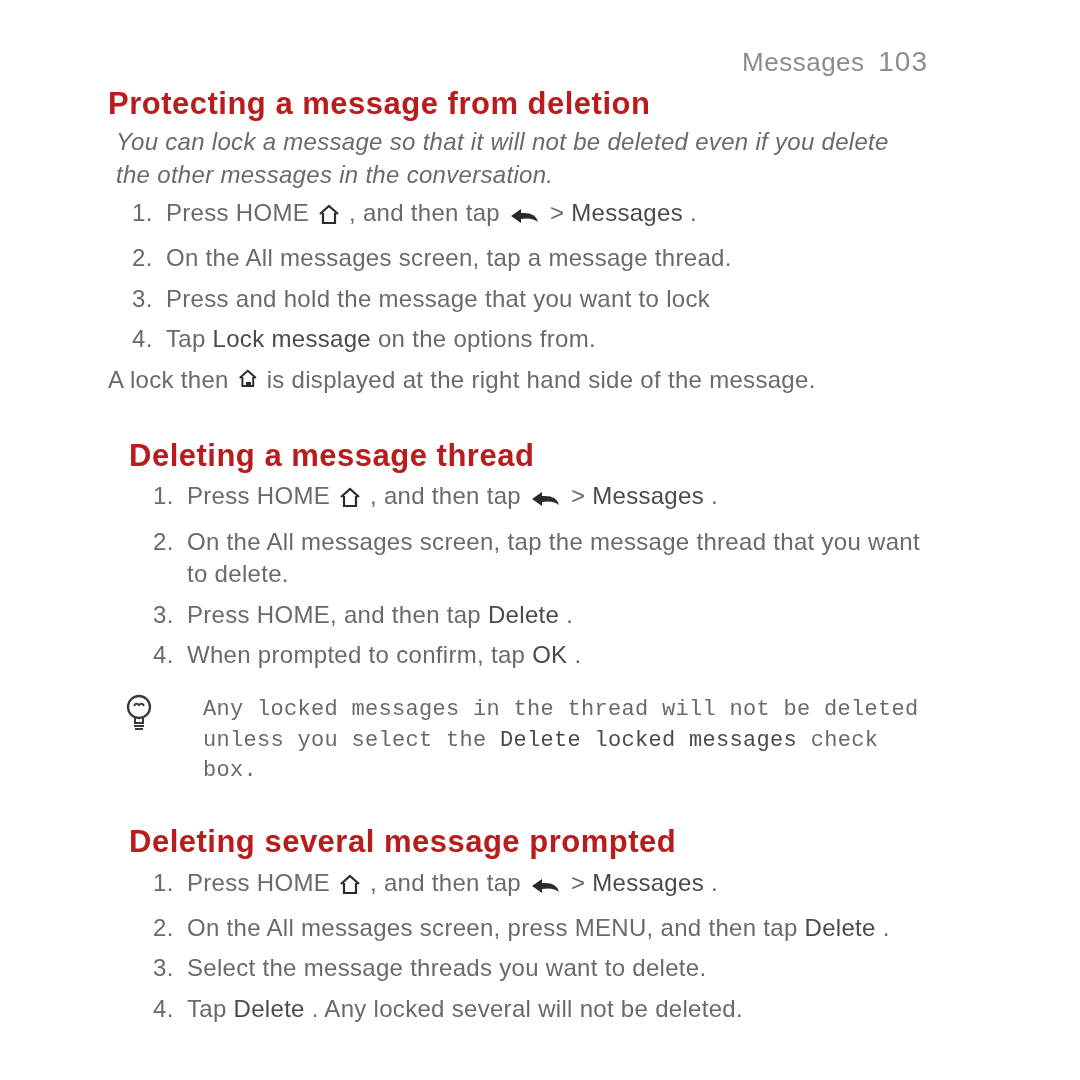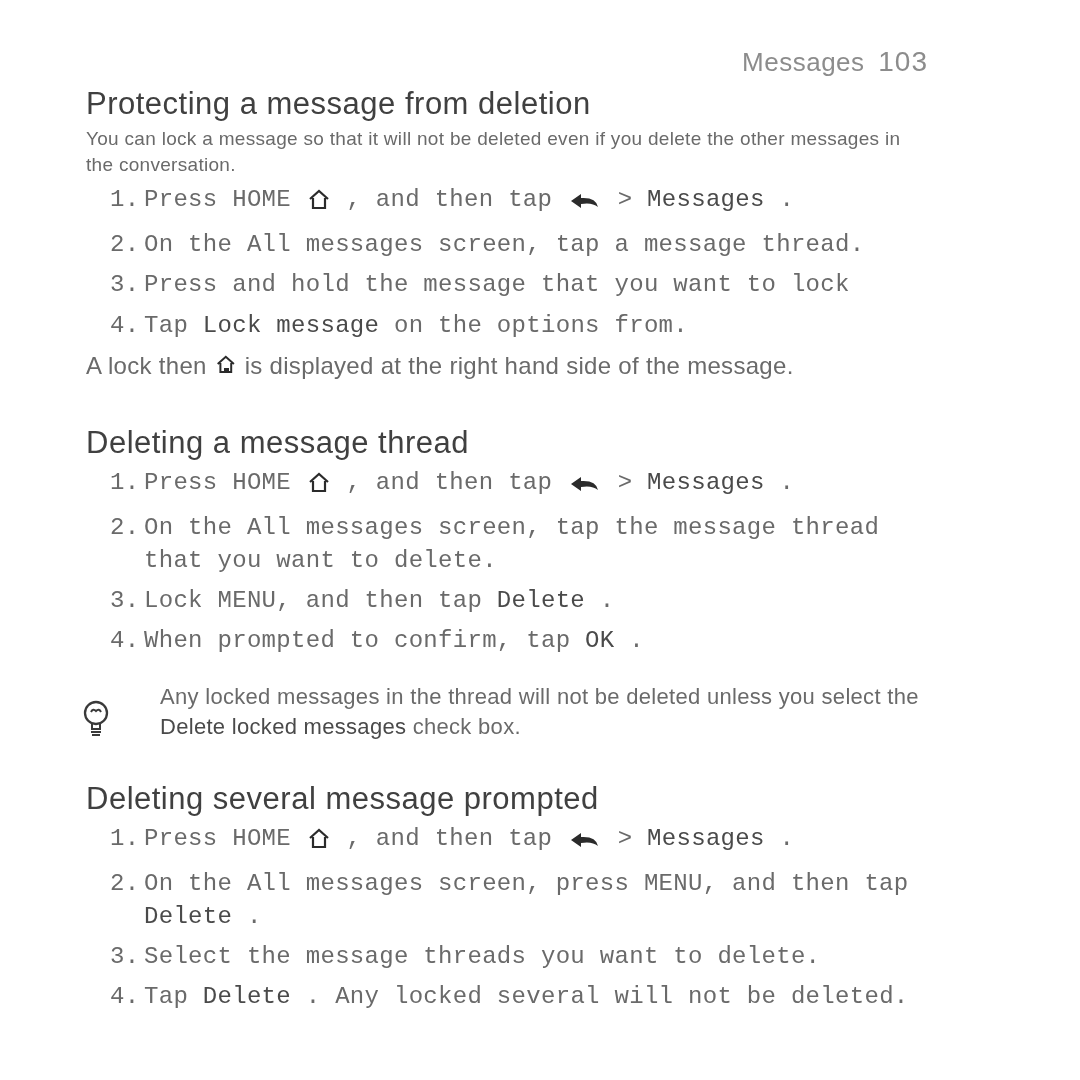--- a/index.html
+++ b/index.html
@@ -9,57 +9,57 @@
     height: 1080px;
     background: #ffffff;
     font-family: "Helvetica Neue", Helvetica, Arial, sans-serif;
     color: #6a6a6a;
     font-weight: 300;
   }
   .page {
     box-sizing: border-box;
     width: 968px;
     height: 1080px;
-    padding: 50px 40px 40px 86px;
+    padding: 50px 40px 40px 108px;
     position: relative;
   }
   .page-header {
     position: absolute;
     top: 46px;
     right: 40px;
     font-size: 26px;
     color: #8c8c8c;
     letter-spacing: 0.5px;
   }
   .page-header .num {
     font-size: 28px;
     letter-spacing: 1px;
     margin-left: 6px;
   }
   h2.section {
     font-size: 31px;
-    font-weight: 400;
-    color: #404040;
+    font-weight: 700;
+    color: #b91c1c;
     letter-spacing: 0.5px;
     margin: 0 0 2px 0;
     line-height: 1.3;
   }
   .section-intro {
-    font-size: 19px;
+    font-size: 24px;
     line-height: 1.35;
-    margin: 0 0 6px 0;
-    color: #6a6a6a;
-    letter-spacing: 0.3px;
+    margin: 0 0 6px 8px;
+    color: #6a6a6a;
+    letter-spacing: 0.3px;
+    font-style: italic;
   }
   ol.steps {
     margin: 0 0 6px 0;
     padding: 0 0 0 58px;
     list-style: none;
     counter-reset: step;
-    font-family: Liberation Mono, monospace;
   }
   ol.steps > li {
     counter-increment: step;
     font-size: 24px;
     line-height: 1.35;
     margin: 4px 0 8px 0;
     position: relative;
     letter-spacing: 0.3px;
   }
   ol.steps > li::before {
@@ -74,29 +74,31 @@
     line-height: 1.35;
     margin: 6px 0 0 0;
     letter-spacing: 0.3px;
   }
   .strong {
     color: #4a4a4a;
     font-weight: 400;
   }
   .block {
     margin-top: 36px;
+    margin-left: 21px;
   }
   .first-block {
     margin-top: 34px;
   }
   .tip-row {
     display: flex;
     margin: 24px 0 0 0;
     gap: 46px;
-    align-items: flex-end;
+    align-items: flex-start;
+    font-family: Liberation Mono, monospace;
   }
   .tip-icon-wrap {
     flex: 0 0 34px;
     margin-left: -6px;
     margin-top: -2px;
   }
   .tip-text {
     font-size: 22px;
     line-height: 1.38;
     color: #6a6a6a;
@@ -182,21 +184,21 @@
             </svg>
         </span>
         <span>  &gt; </span>
         <span class="strong">Messages</span>
         <span>.</span>
       </li>
       <li>
         <span>On the All messages screen, tap the message thread that you want to delete.</span>
       </li>
       <li>
-        <span>Lock MENU, and then tap </span>
+        <span>Press HOME, and then tap </span>
         <span class="strong">Delete</span>
         <span>.</span>
       </li>
       <li>
         <span>When prompted to confirm, tap </span>
         <span class="strong">OK</span>
         <span>.</span>
       </li>
     </ol>
     <div class="tip-row">

